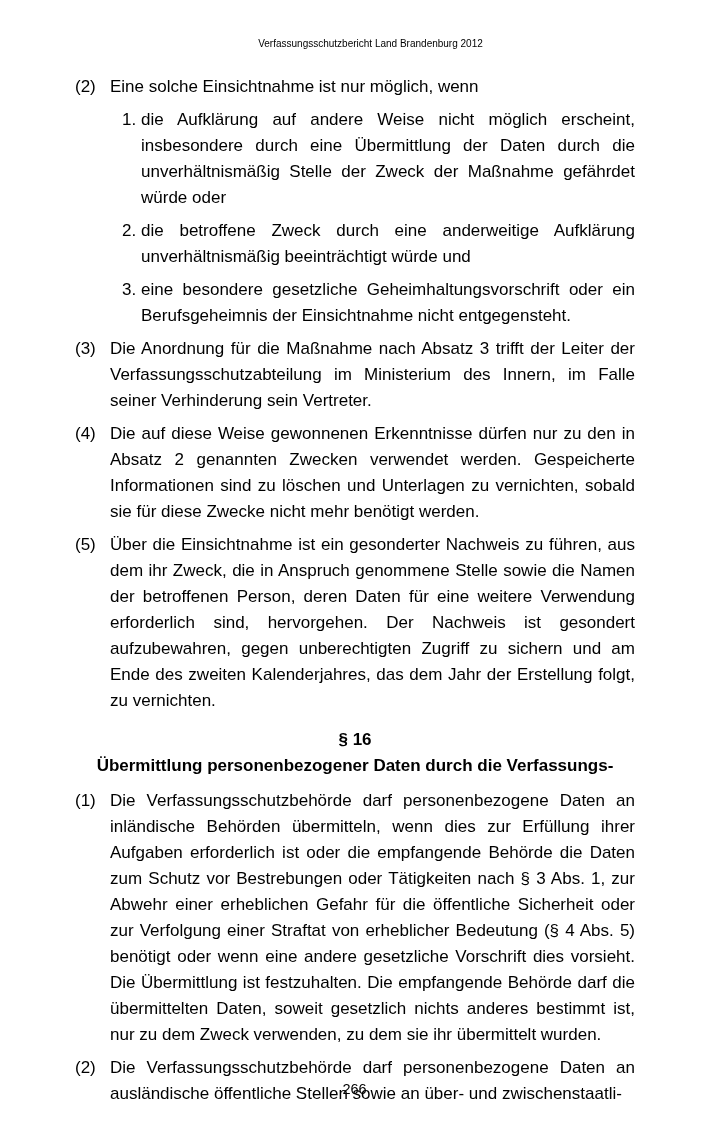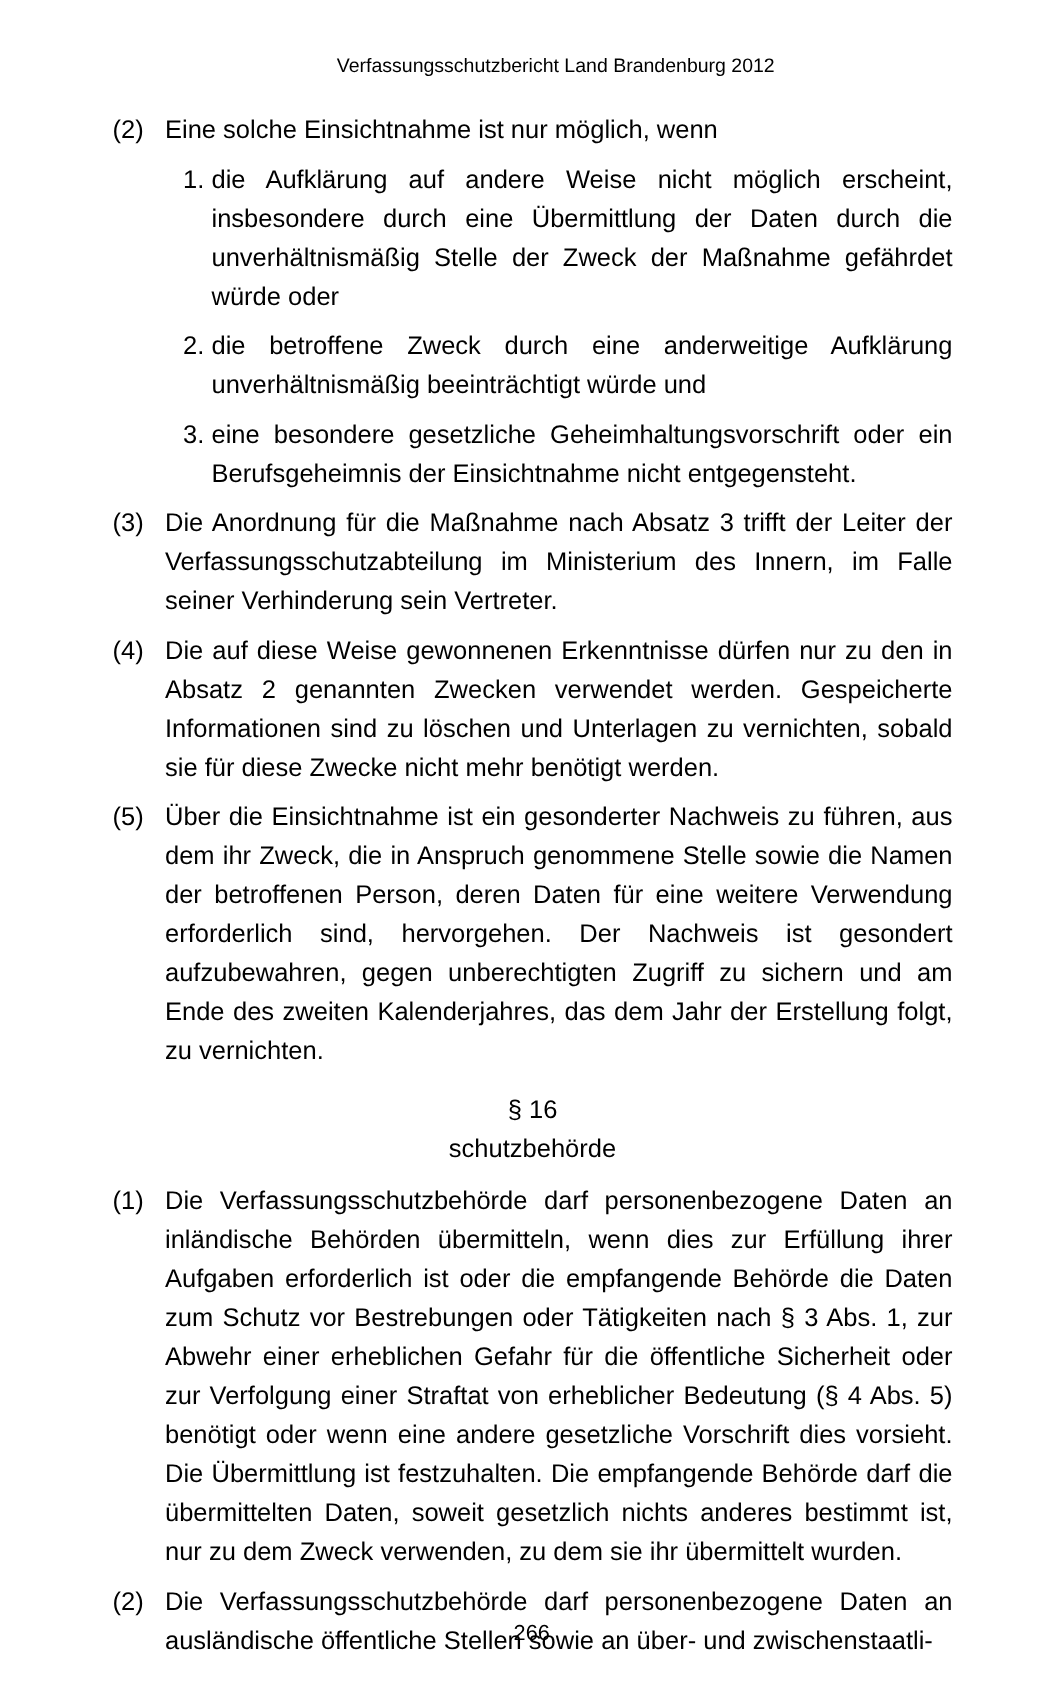--- a/index.html
+++ b/index.html
@@ -13,21 +13,21 @@
     overflow: hidden;
   }
   .page {
     position: absolute;
     inset: 0;
     background: #ffffff;
   }
   .running-header {
     margin-top: 35px;
     text-align: center;
-    font-size: 13px;
+    font-size: 10px;
     line-height: 18px;
     padding-left: 32px;
   }
   .content {
     margin: 21px 74px 0 75px;
     font-size: 17px;
     line-height: 26px;
   }
   .para {
     display: flex;
@@ -45,21 +45,21 @@
   }
   .subitem {
     display: flex;
     margin-bottom: 7px;
   }
   .submarker {
     flex: 0 0 19px;
   }
   .section-head {
     text-align: center;
-    font-weight: normal;
+    font-weight: bold;
     margin: 13px 0 9px 0;
   }
   .section-head div { line-height: 26px; }
   .page-footer {
     position: absolute;
     bottom: 26px;
     left: 0;
     right: 0;
     text-align: center;
     font-size: 14.5px;
@@ -104,21 +104,21 @@
       <div class="ptext">Die auf diese Weise gewonnenen Erkenntnisse dürfen nur zu den in Absatz 2 genannten Zwecken verwendet werden. Gespeicherte Informationen sind zu löschen und Unterlagen zu vernichten, sobald sie für diese Zwecke nicht mehr benötigt werden.</div>
     </div>
 
     <div class="para">
       <span class="marker">(5)</span>
       <div class="ptext">Über die Einsichtnahme ist ein gesonderter Nachweis zu führen, aus dem ihr Zweck, die in Anspruch genommene Stelle sowie die Namen der betroffenen Person, deren Daten für eine weitere Verwendung erforderlich sind, hervorgehen. Der Nachweis ist gesondert aufzubewahren, gegen unberechtigten Zugriff zu sichern und am Ende des zweiten Kalenderjahres, das dem Jahr der Erstellung folgt, zu vernichten.</div>
     </div>
 
     <div class="section-head">
       <div>§ 16</div>
-      <div>schutzbehörde</div>
+      <div>Übermittlung personenbezogener Daten durch die Verfassungs-</div>
     </div>
 
     <div class="para">
       <span class="marker">(1)</span>
       <div class="ptext">Die Verfassungsschutzbehörde darf personenbezogene Daten an inländische Behörden übermitteln, wenn dies zur Erfüllung ihrer Aufgaben erforderlich ist oder die empfangende Behörde die Daten zum Schutz vor Bestrebungen oder Tätigkeiten nach § 3 Abs. 1, zur Abwehr einer erheblichen Gefahr für die öffentliche Sicherheit oder zur Verfolgung einer Straftat von erheblicher Bedeutung (§ 4 Abs. 5) benötigt oder wenn eine andere gesetzliche Vorschrift dies vorsieht. Die Übermittlung ist festzuhalten. Die empfangende Behörde darf die übermittelten Daten, soweit gesetzlich nichts anderes bestimmt ist, nur zu dem Zweck verwenden, zu dem sie ihr übermittelt wurden.</div>
     </div>
 
     <div class="para">
       <span class="marker">(2)</span>
       <div class="ptext">Die Verfassungsschutzbehörde darf personenbezogene Daten an ausländische öffentliche Stellen sowie an über- und zwischenstaatli-</div>

